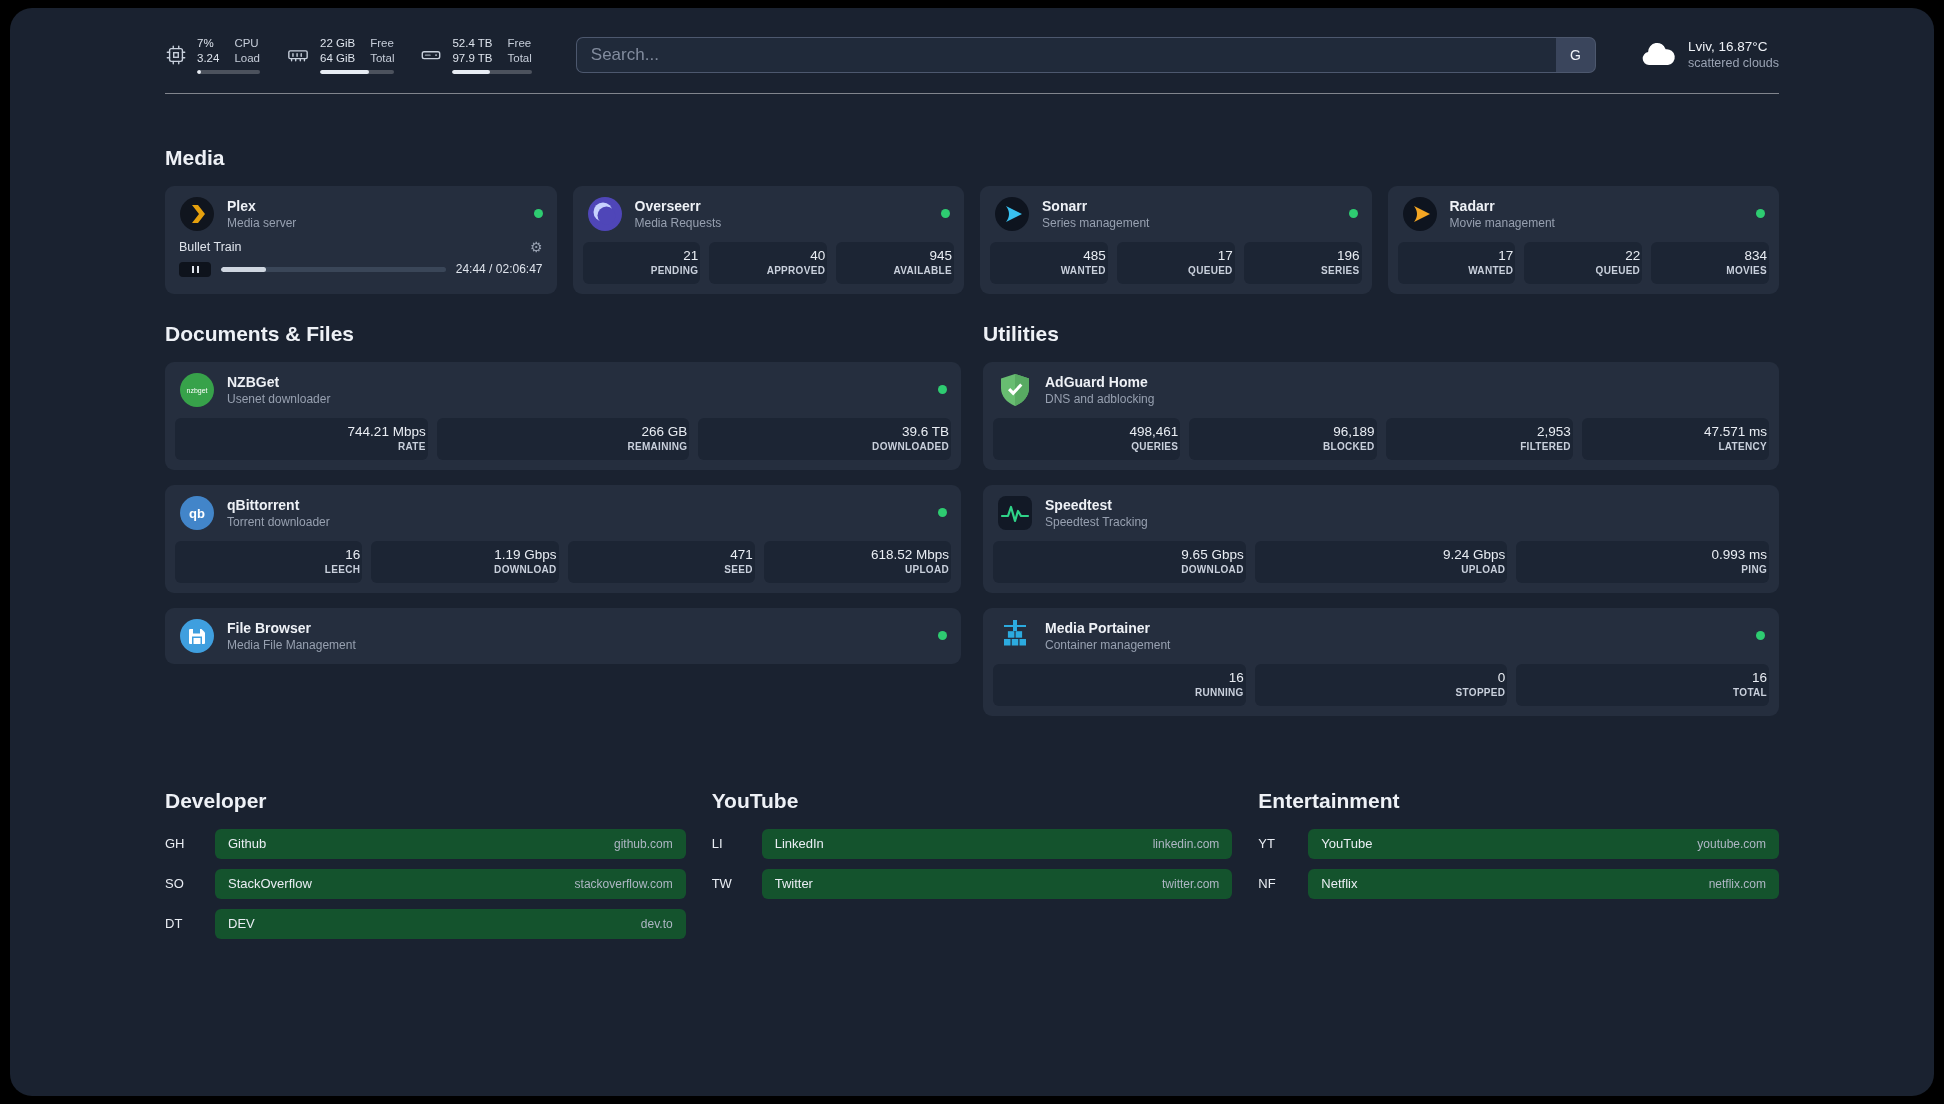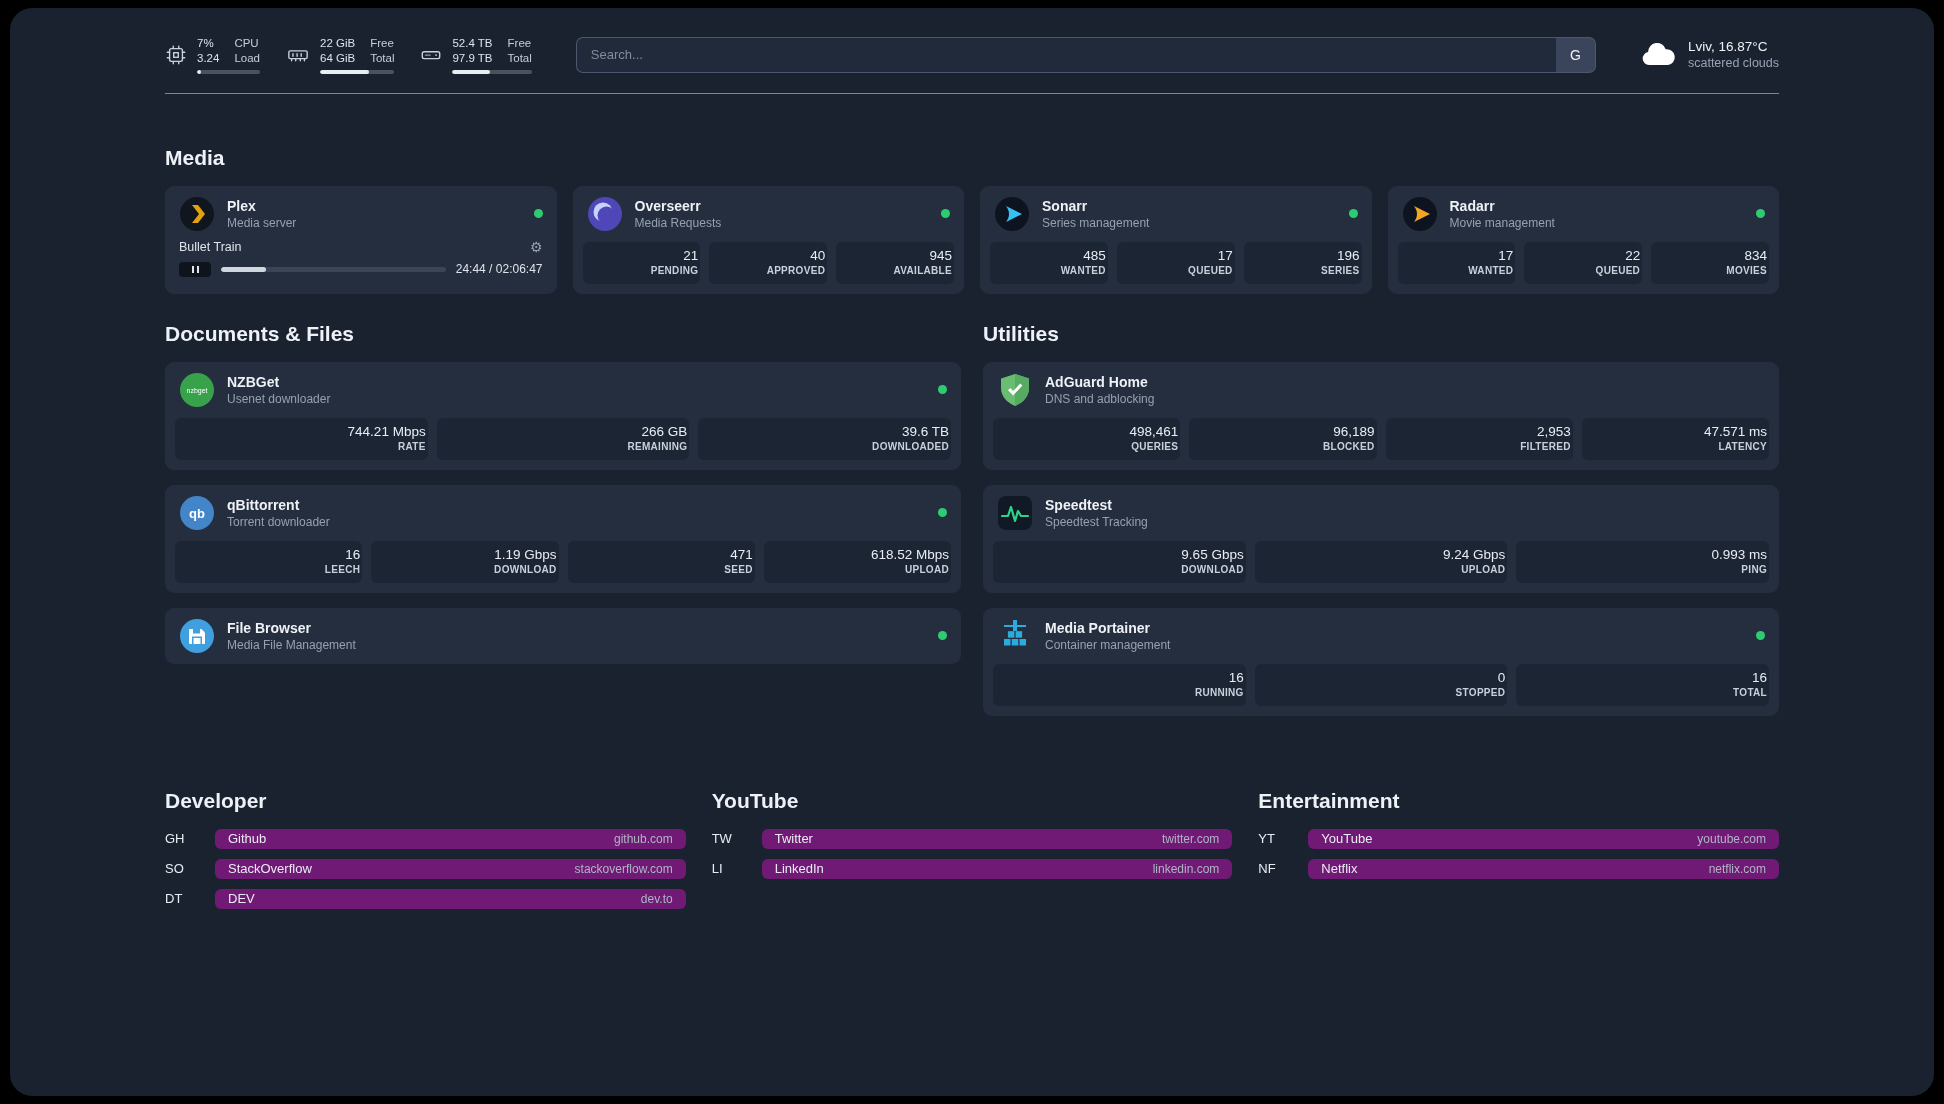--- a/index.html
+++ b/index.html
@@ -25,21 +25,21 @@
   .res-body { display: flex; flex-direction: column; gap: 4px; }
   .res-rows { display: flex; gap: 15px; font-size: 11.5px; line-height: 1.3; }
   .res-vals, .res-labels { display: flex; flex-direction: column; color: #dde3ec; white-space: nowrap; }
   .res-labels { color: #c6cdd9; }
   .res-bar { height: 4px; border-radius: 2px; background: rgba(255,255,255,0.22); overflow: hidden; }
   .res-fill { height: 100%; background: #e8edf4; border-radius: 2px; width: 0; }
 
   .search { flex: 1; display: flex; margin: 0 18px; height: 36px; }
   .search input {
     flex: 1; background: #202a3a; border: 1px solid #4d586e; border-right: none;
-    border-radius: 7px 0 0 7px; color: #e9edf3; font-size: 13px; padding: 12px 14px;
+    border-radius: 7px 0 0 7px; color: #e9edf3; font-size: 17px; padding: 12px 14px;
     outline: none; font-family: inherit;
   }
   .search input::placeholder { color: #828c9e; }
   .g-btn {
     width: 40px; background: #3a455c; border: 1px solid #4d586e; border-left: none;
     border-radius: 0 7px 7px 0; color: #f0f3f8; font-size: 14px; cursor: pointer;
     font-family: inherit;
   }
 
   .weather { display: flex; align-items: center; gap: 12px; white-space: nowrap; }
@@ -81,23 +81,23 @@
   .plex-time { font-size: 12px; color: #dfe4ec; white-space: nowrap; }
 
   .two-col { display: grid; grid-template-columns: 1fr 1fr; gap: 0 22px; margin-top: 28px; }
   .col .card { margin-bottom: 15px; }
 
   
   .bm-grid { display: grid; grid-template-columns: repeat(3, 1fr); gap: 0 26px; margin-top: 58px; }
   .bm-row { display: flex; align-items: center; margin-bottom: 10px; }
   .bm-abbr { width: 50px; flex: none; font-size: 13px; color: #e9edf3; }
   .bm-pill {
-    flex: 1; height: 20px; background: #701a75; border-radius: 6px;
+    flex: 1; height: 20px; background: #14532d; border-radius: 6px;
     display: flex; align-items: center; justify-content: space-between;
-    padding: 0 13px; text-decoration: none; cursor: pointer;
+    padding: 15px 13px; text-decoration: none; cursor: pointer;
   }
   .bm-name { font-size: 13px; color: #e9edf3; }
   .bm-url { font-size: 12px; color: #aeb6c4; }
 </style>
 </head>
 <body>
 
 <div class="app">
 
   <header class="topbar">
@@ -537,33 +537,33 @@
         <a class="bm-pill">
           <span class="bm-name">DEV</span>
           <span class="bm-url">dev.to</span>
         </a>
       </div>
     </div>
 
     <div class="bm-col">
       <h2 class="section-title">YouTube</h2>
       <div class="bm-row">
+        <span class="bm-abbr">LI</span>
+        <a class="bm-pill">
+          <span class="bm-name">LinkedIn</span>
+          <span class="bm-url">linkedin.com</span>
+        </a>
+      </div>
+      <div class="bm-row">
         <span class="bm-abbr">TW</span>
         <a class="bm-pill">
           <span class="bm-name">Twitter</span>
           <span class="bm-url">twitter.com</span>
         </a>
       </div>
-      <div class="bm-row">
-        <span class="bm-abbr">LI</span>
-        <a class="bm-pill">
-          <span class="bm-name">LinkedIn</span>
-          <span class="bm-url">linkedin.com</span>
-        </a>
-      </div>
     </div>
 
     <div class="bm-col">
       <h2 class="section-title">Entertainment</h2>
       <div class="bm-row">
         <span class="bm-abbr">YT</span>
         <a class="bm-pill">
           <span class="bm-name">YouTube</span>
           <span class="bm-url">youtube.com</span>
         </a>

